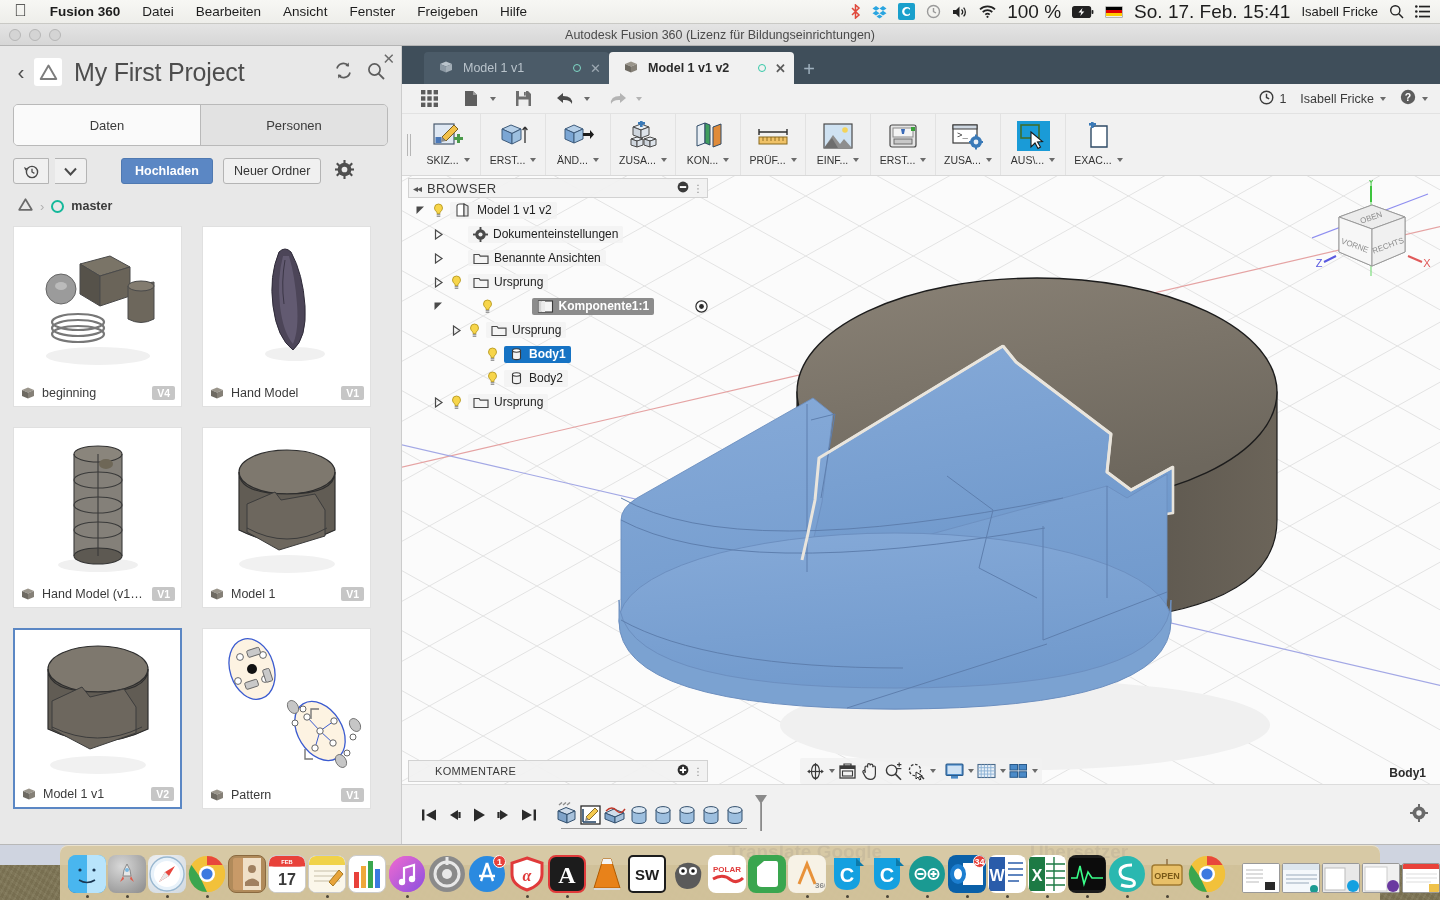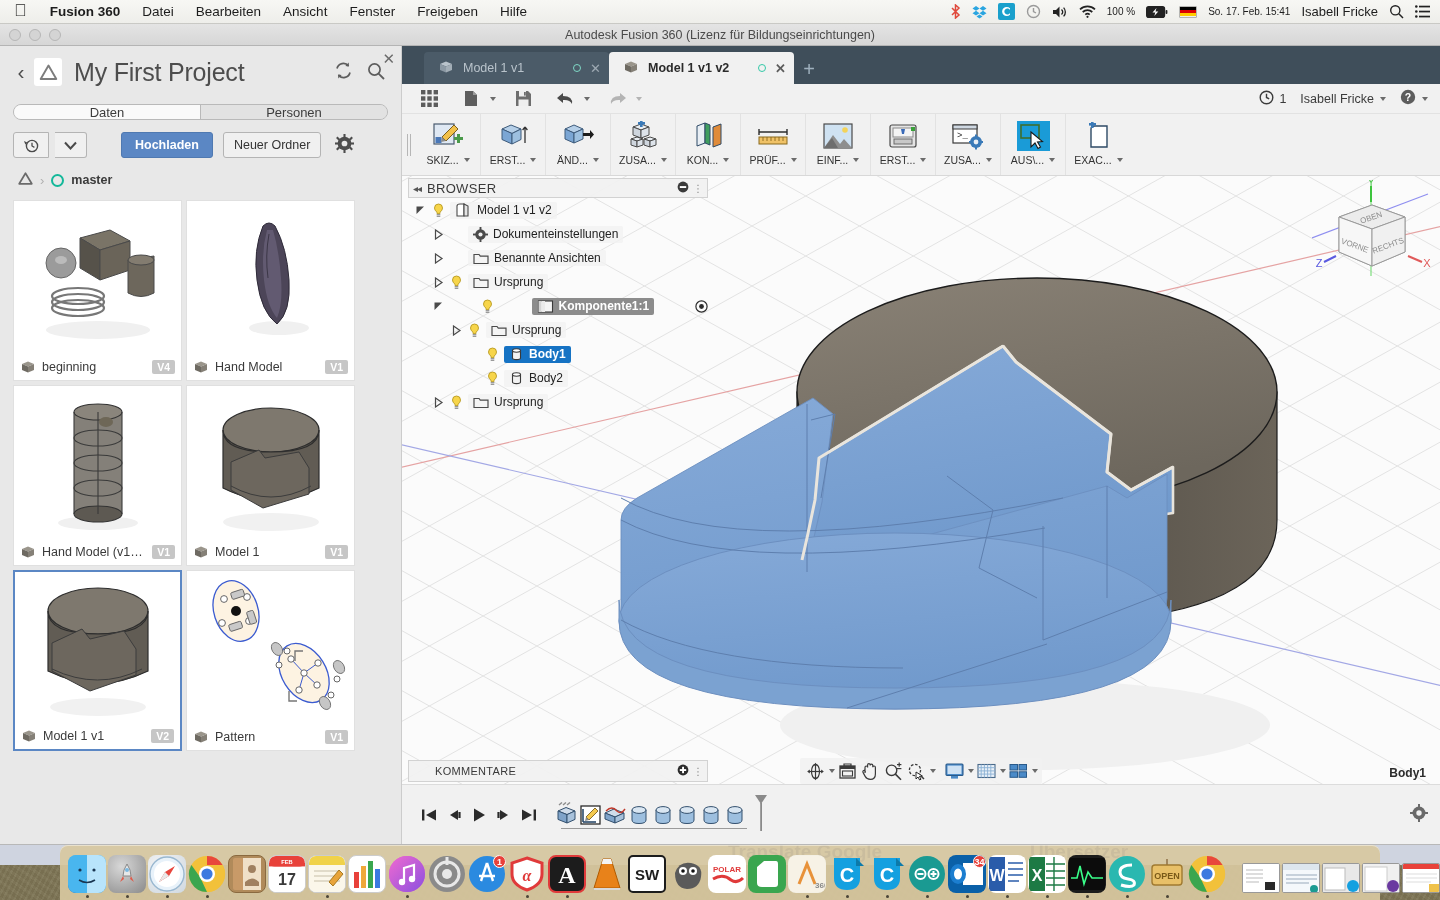--- a/index.html
+++ b/index.html
@@ -53,21 +53,21 @@
   #menubar .mi{
     padding:0 11px; font-size:13.5px; color:#1d1d1d; line-height:24px;
     white-space:nowrap;
   }
   #menubar .mi.app{ font-weight:bold; }
   #menubar .right{
     margin-left:auto; display:flex; align-items:center; padding-right:10px;
   }
   #menubar .right > *{ margin-left:11px; }
   .sysicon{ display:inline-flex; align-items:center; }
-  #menubar .right .txt{ font-size:10px; color:#1d1d1d; white-space:nowrap; }
+  #menubar .right .txt{ font-size:19px; color:#1d1d1d; white-space:nowrap; }
   #menubar .right .user{ font-size:13px; color:#1d1d1d; }
 
   .flag-de{
     width:18px; height:12px; border-radius:1px; overflow:hidden;
     display:inline-block; border:1px solid rgba(0,0,0,.25);
   }
   .flag-de i{ display:block; height:33.4%; }
 
   
   #fusion-window{
@@ -113,22 +113,22 @@
   #dp-title{
     font-size:25px; color:#4d4d4d; margin-left:12px; white-space:nowrap;
     letter-spacing:-0.2px;
   }
   #dp-header .hdr-icons{ margin-left:auto; display:flex; gap:14px; align-items:center; padding-right:6px;}
   #dp-close{
     position:absolute; right:6px; top:4px; font-size:15px; color:#6b6b6b;
   }
 
   #dp-tabs{
-    margin:6px 13px 0 13px; display:flex; height:16px;
-    border:1px solid #b9b9b9; border-radius:10px; overflow:hidden;
+    margin:6px 13px 0 13px; display:flex; height:42px;
+    border:1px solid #b9b9b9; border-radius:5px; overflow:hidden;
     background:#e0e0e0;
   }
   #dp-tabs .tab{
     flex:1; display:flex; align-items:center; justify-content:center;
     font-size:13px; color:#3c3c3c; background:#e2e2e2;
   }
   #dp-tabs .tab.active{ background:#fafafa; }
   #dp-tabs .tab + .tab{ border-left:1px solid #b9b9b9; }
 
   #dp-toolbar{
@@ -152,21 +152,21 @@
   #dp-breadcrumb{
     margin:14px 0 0 18px; display:flex; align-items:center; gap:7px;
     font-size:12.5px; color:#3b3b3b; font-weight:bold;
   }
   #dp-breadcrumb .chev{ color:#b0b0b0; font-weight:normal; font-size:13px;}
   .circle-teal{
     width:13px;height:13px;border-radius:50%;border:2px solid #14b89a;display:inline-block;
   }
 
   #dp-grid{
-    margin:12px 13px 0 13px; display:flex; flex-wrap:wrap; gap:4px;
+    margin:12px 13px 0 13px; display:flex; flex-wrap:wrap; gap:20px;
   }
   .card{
     width:169px; height:181px; background:#ffffff; border:1px solid #e0e0e0;
     position:relative; display:flex; flex-direction:column;
   }
   .card.selected{ border:2px solid #5b87c4; }
   .card .thumb{
     flex:1; position:relative; overflow:hidden;
     display:flex; align-items:center; justify-content:center;
   }

